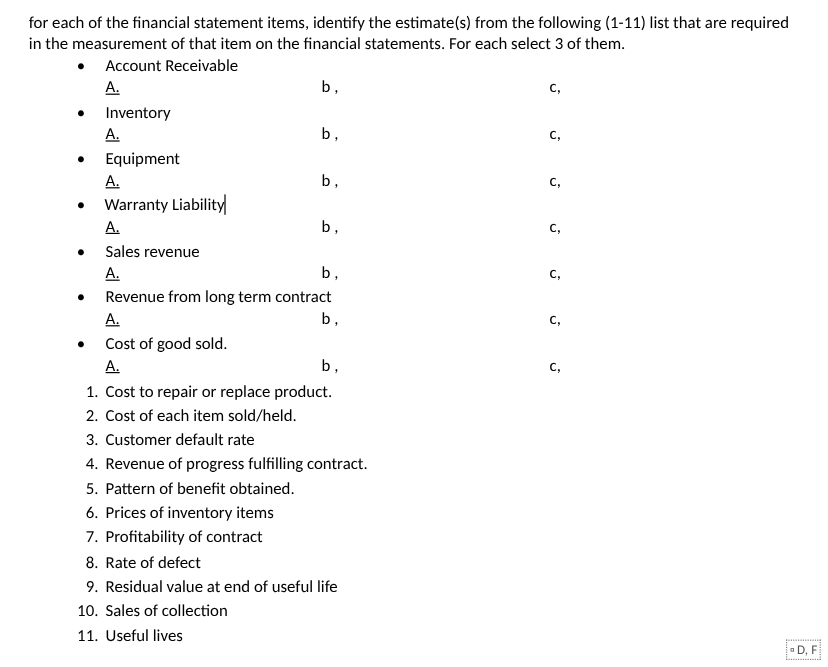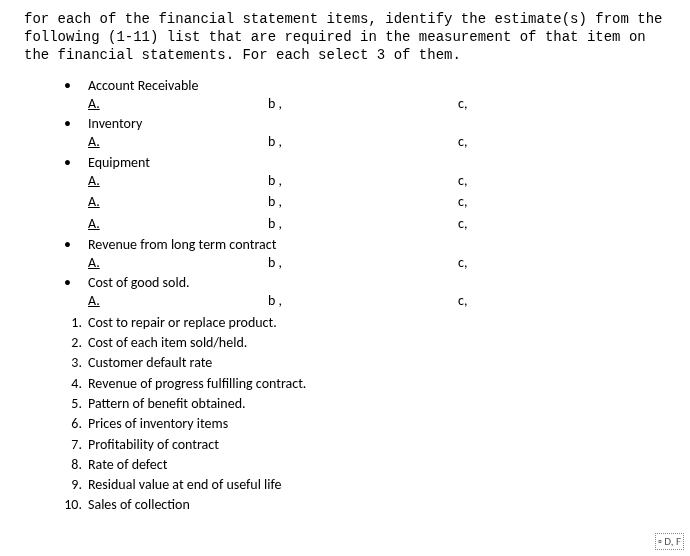--- a/index.html
+++ b/index.html
@@ -11,23 +11,21 @@
       font-family: Calibri, Arial, sans-serif;
       font-size: 14px;
       color: #000;
       background: #fff;
       width: 690px;
       height: 556px;
       padding: 10px 24px;
       position: relative;
     }
     .instructions {
-      margin-bottom: 12px;
       line-height: 1.3;
-      font-family: Liberation Mono, monospace;
     }
     .items-list {
       margin-left: 40px;
     }
     .item-group {
       margin-bottom: 2px;
     }
     .item-header {
       display: flex;
       align-items: flex-end;
@@ -124,27 +122,35 @@
         <span class="bullet"></span>
         <span class="item-name">Equipment</span>
       </div>
       <div class="subrow">
         <span class="col-a">A.</span>
         <span class="col-b">b ,</span>
         <span class="col-c">c,</span>
       </div>
     </div>
     <div class="item-group">
-      <div class="subrow">
-        <span class="col-a">A.</span>
-        <span class="col-b">b ,</span>
-        <span class="col-c">c,</span>
-      </div>
-    </div>
-    <div class="item-group">
+      <div class="item-header">
+        <span class="bullet"></span>
+        <span class="item-name cursor">Warranty Liability</span>
+      </div>
+      <div class="subrow">
+        <span class="col-a">A.</span>
+        <span class="col-b">b ,</span>
+        <span class="col-c">c,</span>
+      </div>
+    </div>
+    <div class="item-group">
+      <div class="item-header">
+        <span class="bullet"></span>
+        <span class="item-name">Sales revenue</span>
+      </div>
       <div class="subrow">
         <span class="col-a">A.</span>
         <span class="col-b">b ,</span>
         <span class="col-c">c,</span>
       </div>
     </div>
     <div class="item-group">
       <div class="item-header">
         <span class="bullet"></span>
         <span class="item-name">Revenue from long term contract</span>
@@ -202,18 +208,22 @@
       <span class="ol-text">Rate of defect</span>
     </div>
     <div class="ol-item">
       <span class="ol-num">9.</span>
       <span class="ol-text">Residual value at end of useful life</span>
     </div>
     <div class="ol-item">
       <span class="ol-num">10.</span>
       <span class="ol-text">Sales of collection</span>
     </div>
+    <div class="ol-item">
+      <span class="ol-num">11.</span>
+      <span class="ol-text">Useful lives</span>
+    </div>
   </div>
 
 <div class="footer-icon">
   <span>▫</span>
   <span>D, F</span>
 </div>
 
 </body></html>

